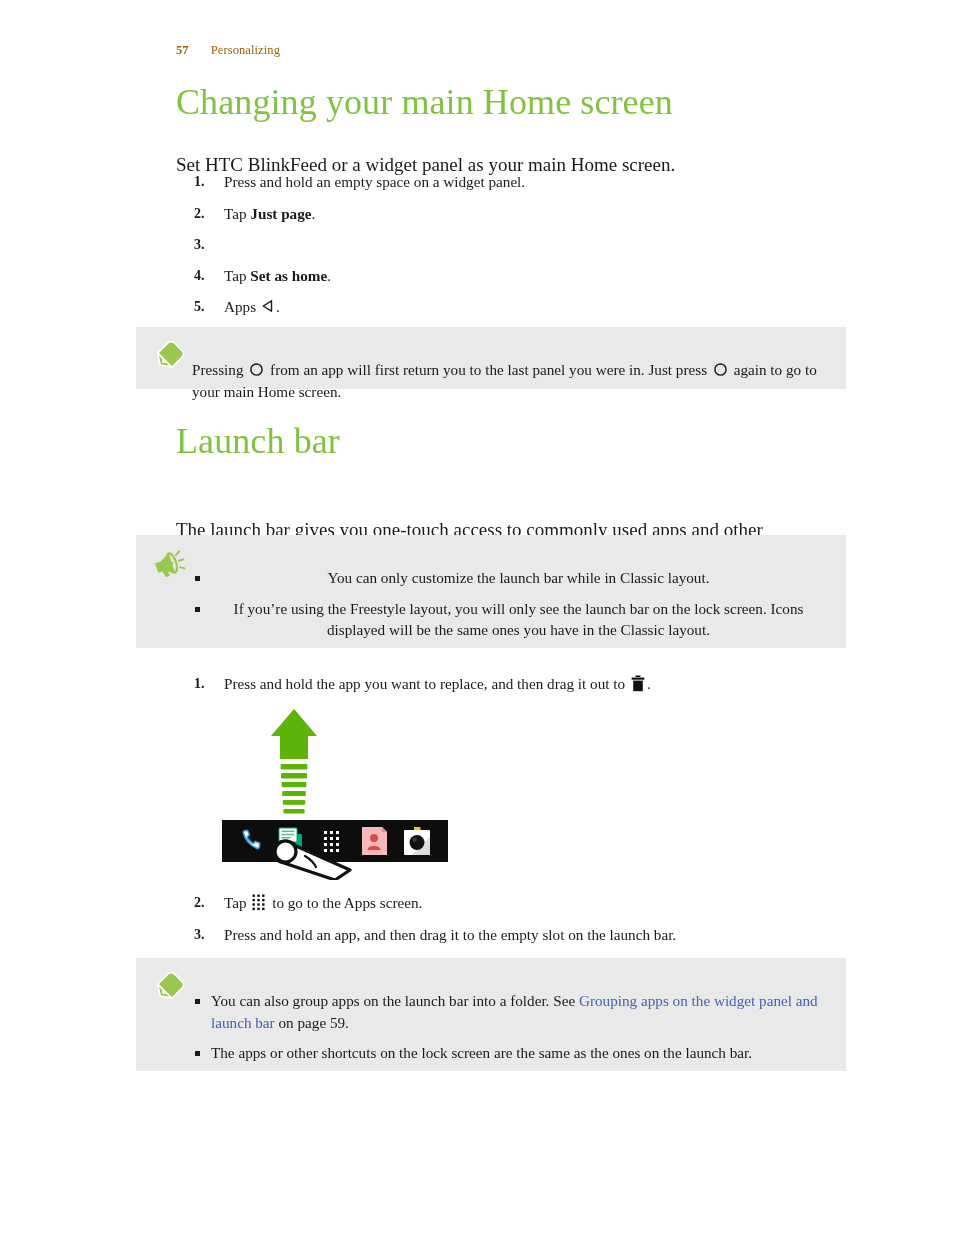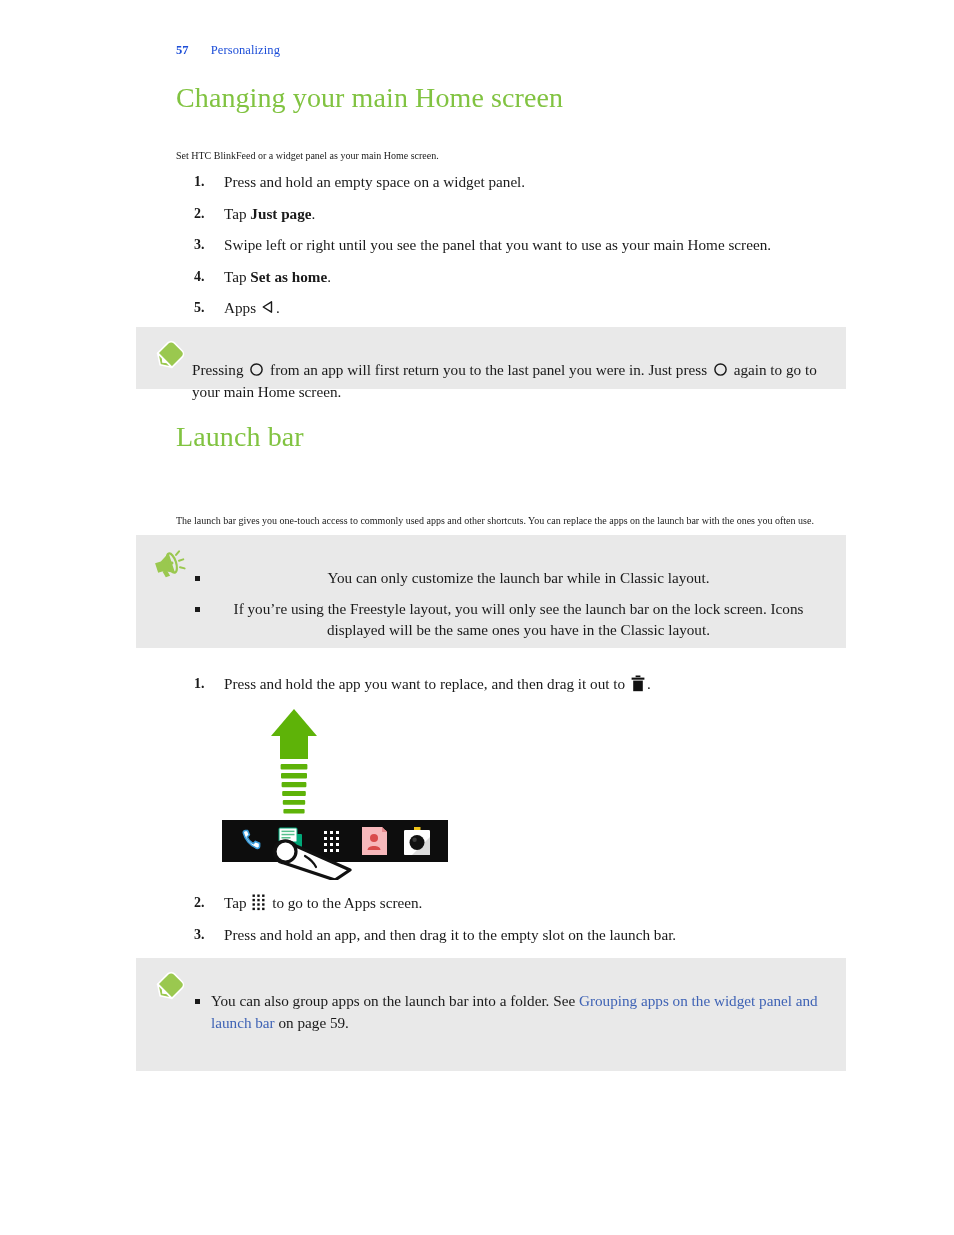--- a/index.html
+++ b/index.html
@@ -21,47 +21,47 @@
     width: 954px;
     height: 1235px;
   }
 
   
   .running-header {
     position: absolute;
     left: 176px;
     top: 43px;
     font-size: 12.5px;
-    color: #1d4ed8;
+    color: #a16207;
     letter-spacing: .1px;
   }
   .running-header .pg-num {
     font-weight: bold;
     margin-right: 22px;
   }
 
   
   .h1 {
     position: absolute;
     left: 176px;
-    font-size: 28px;
+    font-size: 36px;
     font-weight: normal;
     color: #81c341;
     letter-spacing: .1px;
     margin: 0;
     line-height: 1;
   }
   #h-changing { top: 84px; }
   #h-launch   { top: 423px; }
 
   
   .body-p {
     position: absolute;
     left: 176px;
-    font-size: 10px;
+    font-size: 19px;
     line-height: 21.5px;
     color: #1a1a1a;
   }
   #p-intro1 { top: 135px; width: 680px; }
   #p-intro2 { top: 500px; width: 650px; }
 
   
   ol.steps {
     position: absolute;
     margin: 0;
@@ -176,21 +176,21 @@
   <p class="body-p" id="p-intro1">Set HTC BlinkFeed or a widget panel as your main Home screen.</p>
 
   <ol class="steps" id="steps-a">
     <li>
       <span class="num">1.</span><span>Press and hold an empty space on a widget panel.</span>
     </li>
     <li>
       <span class="num">2.</span><span>Tap </span><b>Just page</b><span>.</span>
     </li>
     <li>
-      <span class="num">3.</span><span>Swipe left or right until you see the panel that you want to use as your main Home screen.</span>
+      <span class="num">3.</span>
     </li>
     <li>
       <span class="num">4.</span><span>Tap </span><b>Set as home</b><span>.</span>
     </li>
     <li>
       <span class="num">5.</span><span>Apps </span><span class="ic ic-back"><svg width="16" height="16" viewBox="0 0 16 16">
             <path d="M11.5 2.8 L3.2 8 L11.5 13.2 Z" fill="none" stroke="#1a1a1a" stroke-width="1.4" stroke-linejoin="round"></path>
           </svg></span><span>.</span>
     </li>
   </ol>
@@ -353,16 +353,19 @@
           <path d="M11.5 4 h11 a4.5 4.5 0 0 1 4.5 4.5 v14.5 h-20 v-14.5 a4.5 4.5 0 0 1 4.5 -4.5 z" fill="#9ac84f" stroke="#ffffff" stroke-width="1.6"></path>
           <path d="M7 23 h20 l-10 6.5 z" fill="#9ac84f" stroke="#ffffff" stroke-width="1.6" stroke-linejoin="round"></path>
           <path d="M12.8 23 h8.4 l-4.2 3.6 z" fill="#ffffff"></path>
         </g>
       </svg>
     </span>
     <ul class="bullets">
       <li>
         <span>You can also group apps on the launch bar into a folder. See </span><a class="xref" href="#">Grouping apps on the widget panel and launch bar</a><span> on page 59.</span>
       </li>
+      <li>
+        <span>The apps or other shortcuts on the lock screen are the same as the ones on the launch bar.</span>
+      </li>
     </ul>
   </div>
 
 </div>
 
 </body></html>

